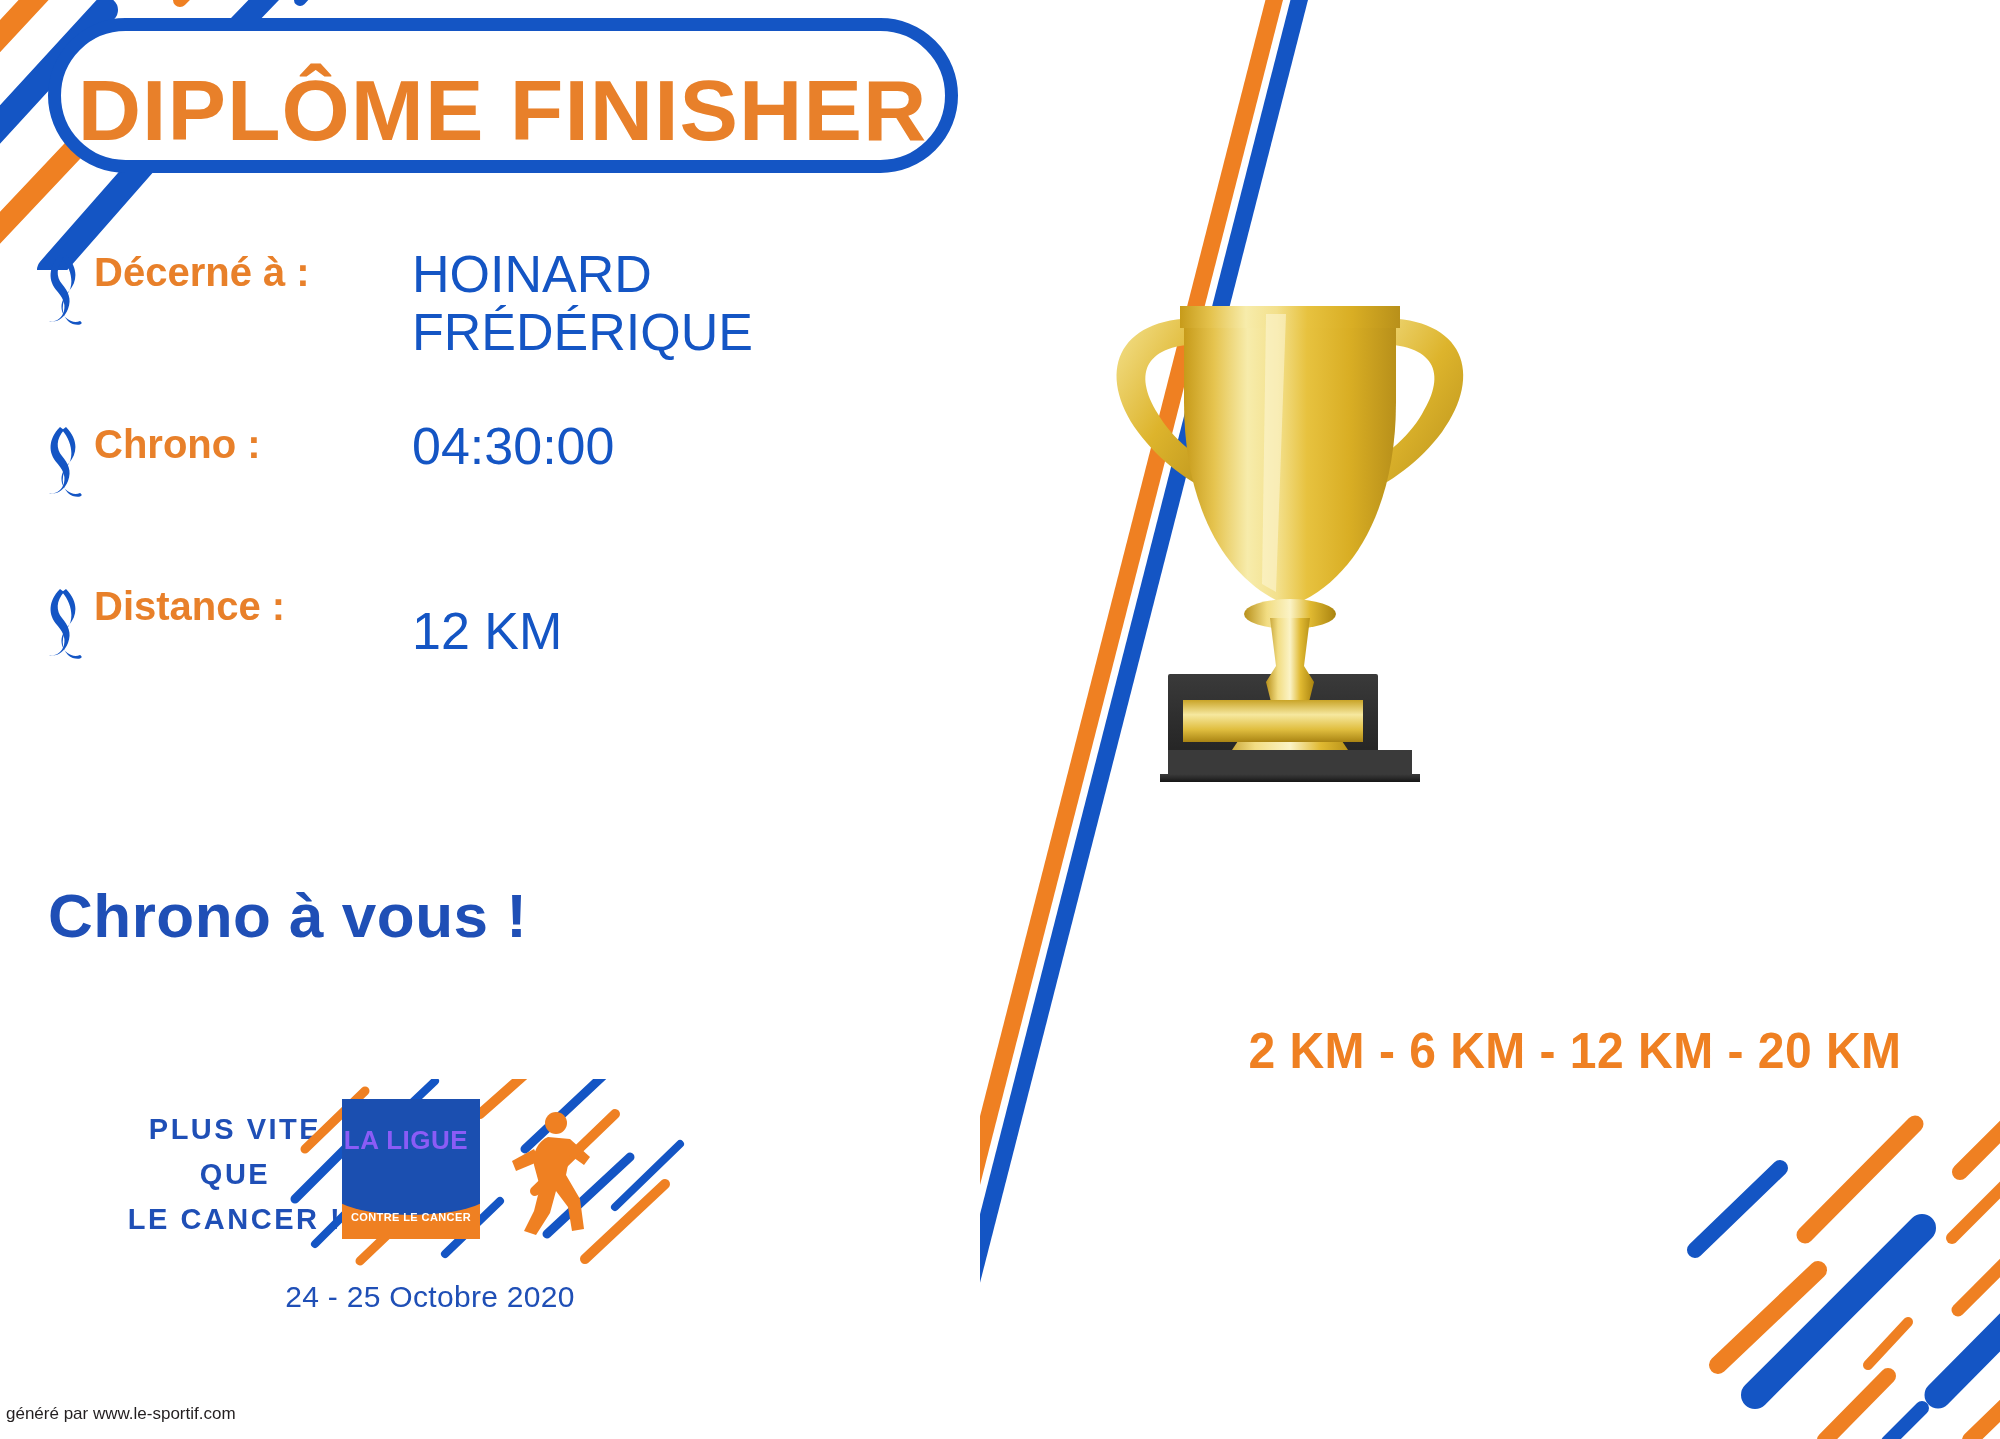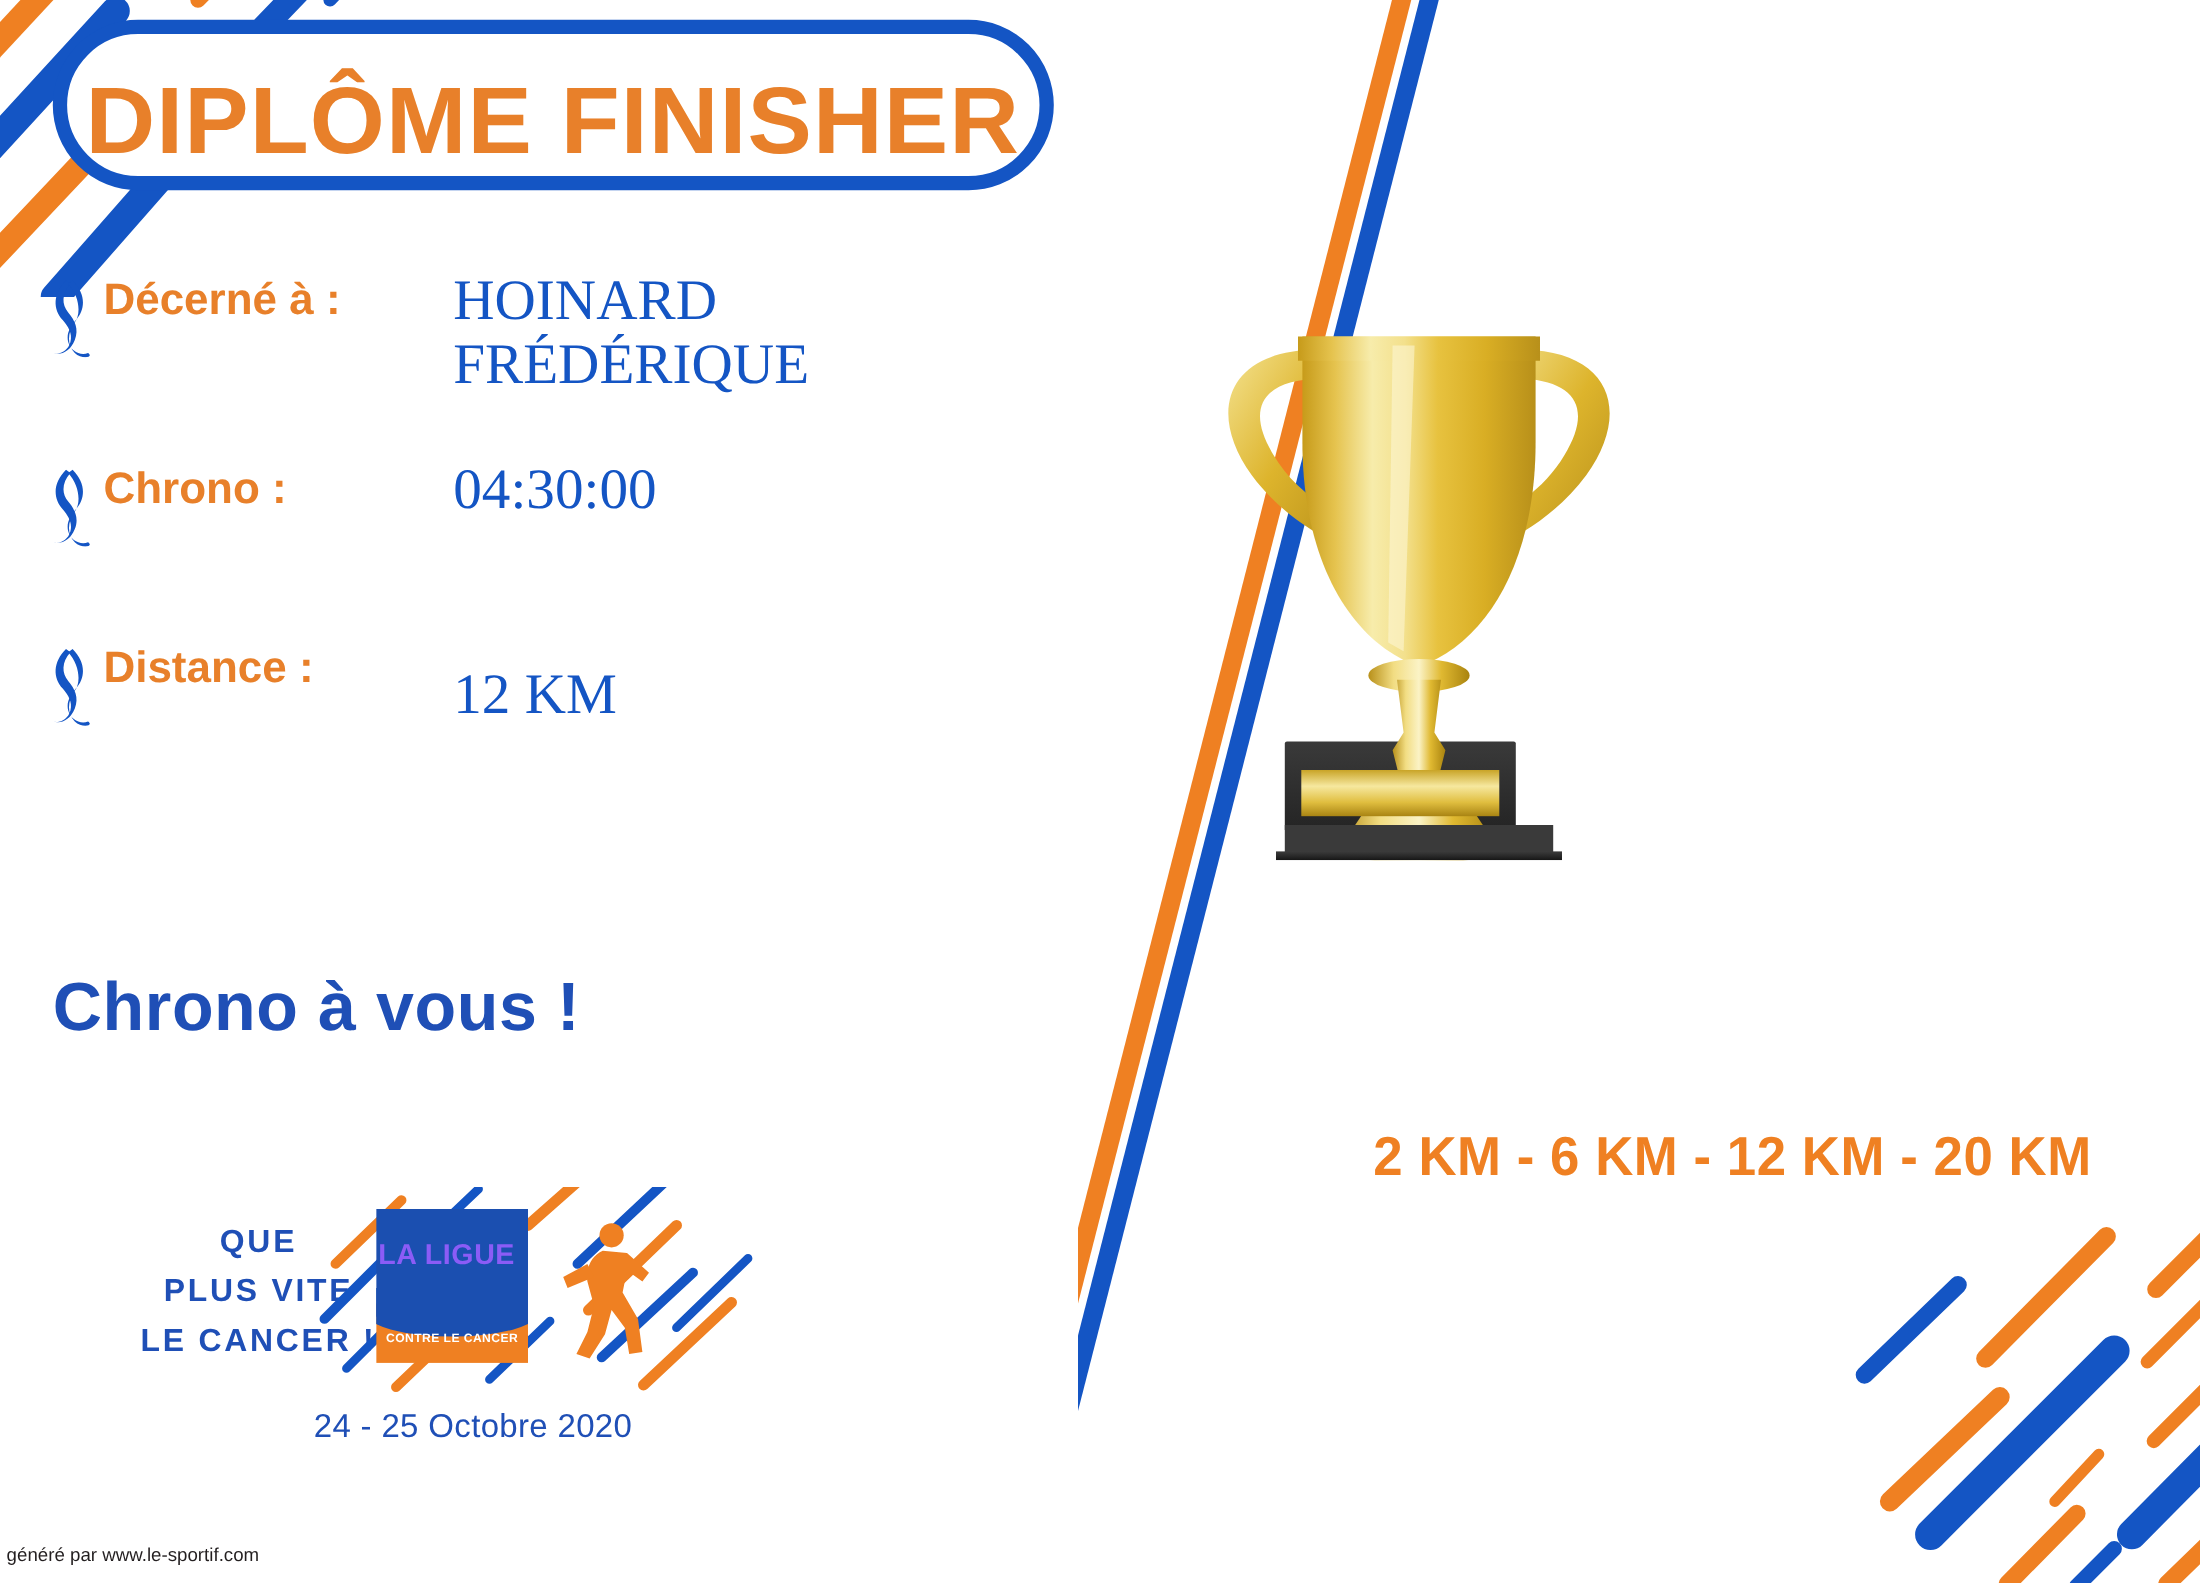--- a/index.html
+++ b/index.html
@@ -33,21 +33,20 @@
   .row{display:flex;align-items:flex-start;margin-bottom:12px;}
   .ribbon{width:46px;flex:0 0 46px;margin-right:8px;padding-top:6px;}
   .label{
     color:#e8802a;font-size:40px;font-weight:700;white-space:nowrap;
     line-height:1.15;padding-top:4px;
   }
   .label.w1{min-width:300px;}
   .value{
     color:#1455c4;font-size:52px;font-weight:400;line-height:1.12;
     white-space:pre-line;
-    font-family:Liberation Serif, serif;
   }
   .row-decerne .value{margin-left:18px;}
   .row-chrono{margin-top:56px;}
   .row-chrono .label{min-width:300px;}
   .row-chrono .value{margin-left:18px;}
   .row-distance{margin-top:78px;}
   .row-distance .label{min-width:300px;}
   .row-distance .value{margin-left:18px;font-weight:400;margin-top:23px;}
 
   .bravo{
@@ -188,22 +187,22 @@
         <line x1="240" y1="70" x2="320" y2="-5" stroke="#1455c4" stroke-width="9"></line>
         <line x1="250" y1="112" x2="330" y2="35" stroke="#ef8022" stroke-width="10"></line>
         <line x1="262" y1="155" x2="345" y2="78" stroke="#1455c4" stroke-width="9"></line>
         <line x1="300" y1="180" x2="380" y2="105" stroke="#ef8022" stroke-width="10"></line>
         <line x1="330" y1="128" x2="395" y2="65" stroke="#1455c4" stroke-width="8"></line>
         <line x1="160" y1="175" x2="215" y2="122" stroke="#1455c4" stroke-width="8"></line>
       </g>
     </svg>
 
     <div class="slogan">
+      <div>PLUS VITE</div>
       <div>QUE</div>
-      <div>PLUS VITE</div>
       <div>LE CANCER !</div>
     </div>
 
     <div class="ligue-logo">
       <div class="ligue-bottom"></div>
       <div class="ligue-top"></div>
       <div class="ligue-curve"></div>
       <div class="ligue-word">LA LIGUE</div>
       <div class="ligue-sub">CONTRE LE CANCER</div>
     </div>

